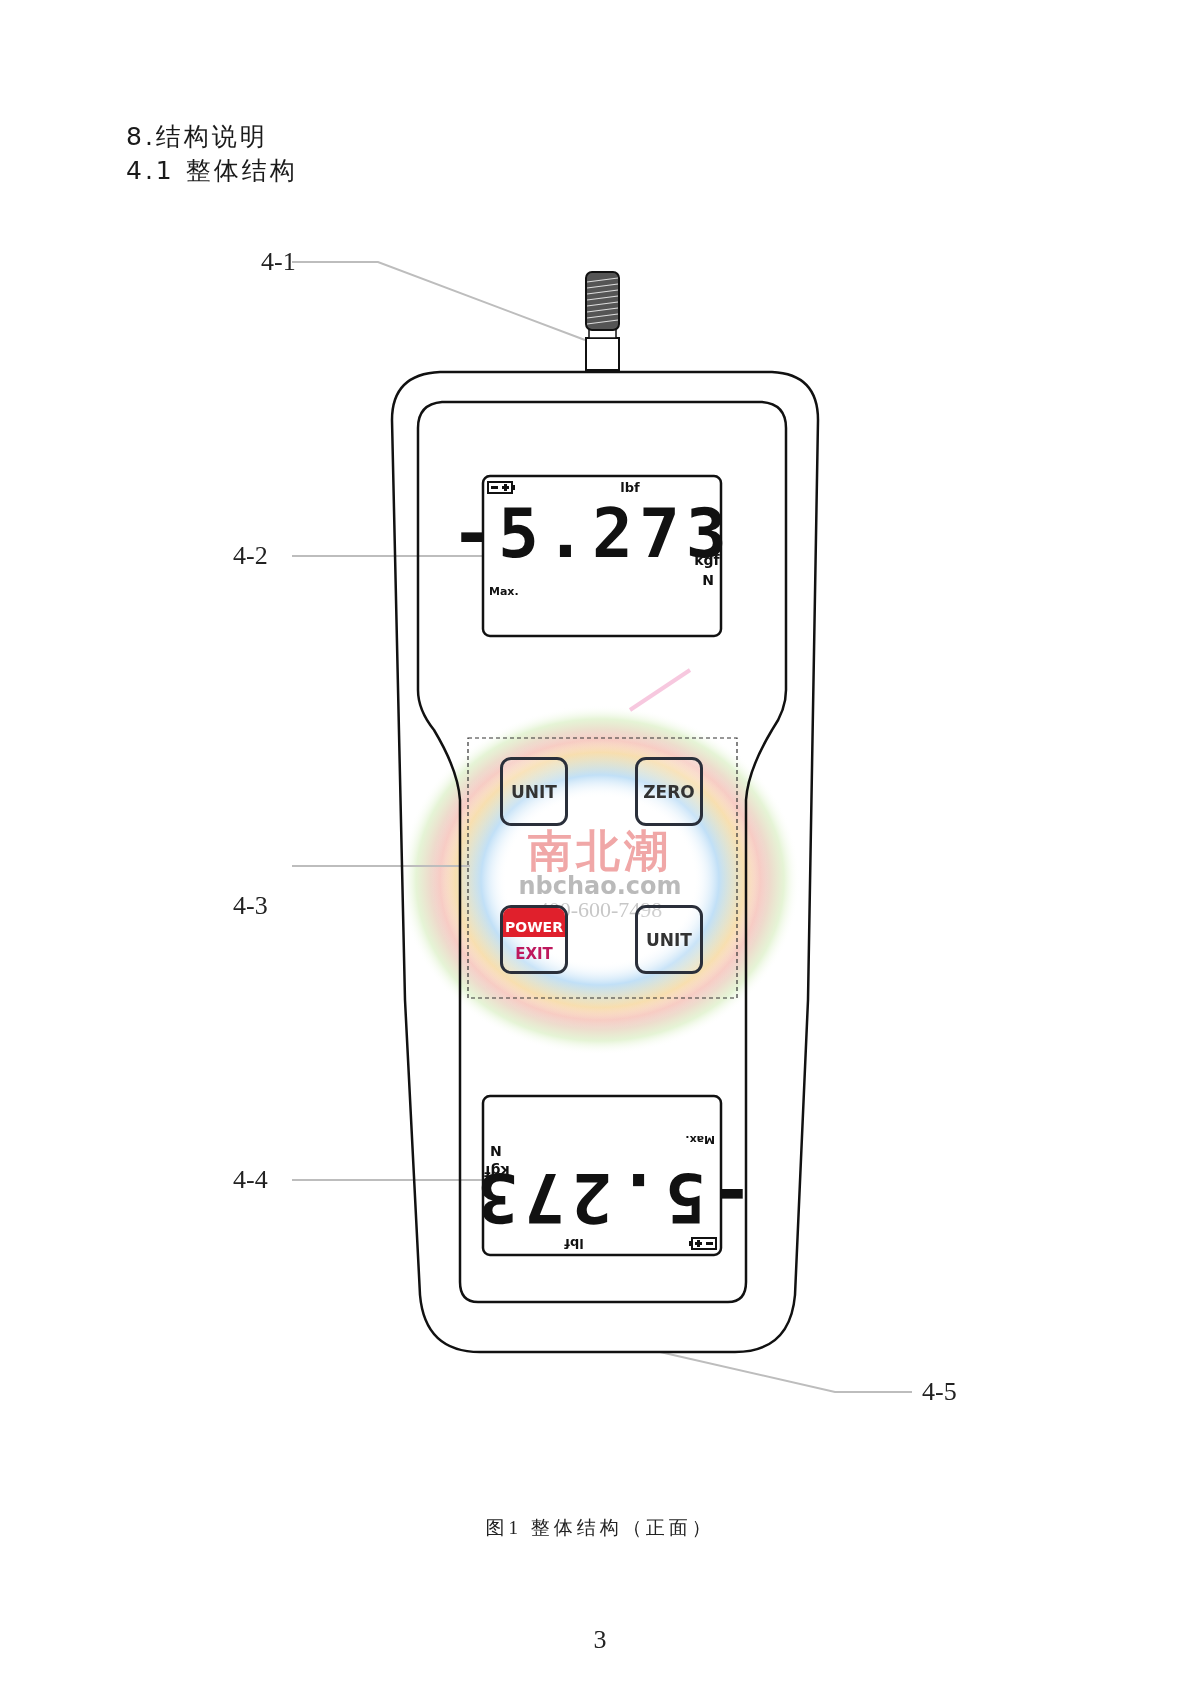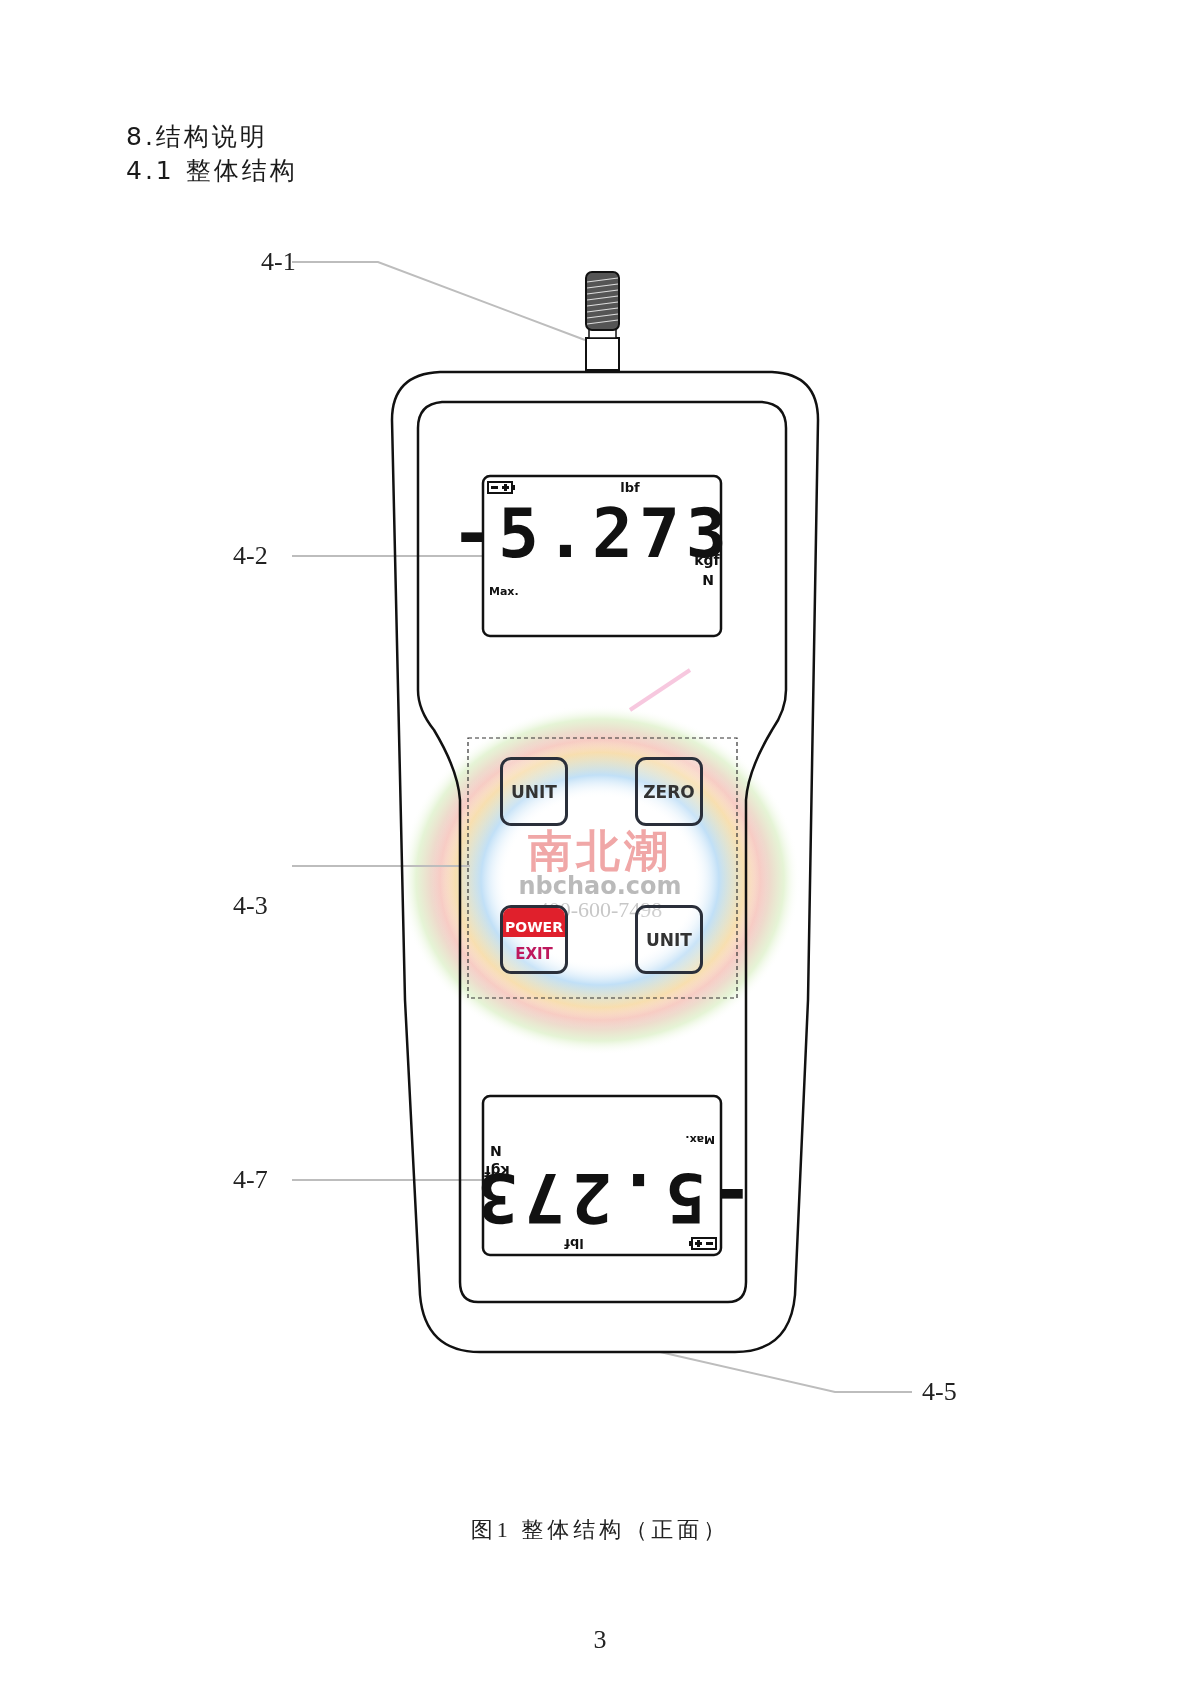--- a/index.html
+++ b/index.html
@@ -1,21 +1,21 @@
 <!DOCTYPE html>
 <html><head>
   <meta charset="utf-8">
   <style>
     html, body { margin: 0; padding: 0; background: #ffffff; }
     body { width: 1200px; height: 1696px; position: relative; overflow: hidden; font-family: "DejaVu Sans", sans-serif; color: #222; }
     .heading { position: absolute; left: 126px; font-family: "DejaVu Sans", sans-serif; font-size: 25px; letter-spacing: 3px; color: #1a1a1a; line-height: 1; }
     .h1 { top: 124px; }
     .h2 { top: 158px; }
     .callout { position: absolute; font-family: "Liberation Serif", serif; font-size: 26px; color: #222; line-height: 1; }
-    .caption { position: absolute; left: 0; width: 1200px; top: 1515px; text-align: center; font-family: "Liberation Serif", serif; font-size: 22px; letter-spacing: 4px; color: #222; }
+    .caption { position: absolute; left: 0; width: 1200px; top: 1515px; text-align: center; font-family: "Liberation Serif", serif; font-size: 19px; letter-spacing: 4px; color: #222; }
     .pageno { position: absolute; left: 0; width: 1200px; top: 1625px; text-align: center; font-family: "Liberation Serif", serif; font-size: 26px; color: #222; }
     svg.drawing { position: absolute; left: 0; top: 0; }
     .lcd-text { font-family: "DejaVu Sans", sans-serif; font-weight: bold; fill: #111; }
     .seg { font-family: "DejaVu Sans Mono", monospace; font-weight: bold; fill: #111; }
     .btn { position: absolute; width: 68px; height: 69px; border: 3px solid #2a2f3a; border-radius: 11px; box-sizing: border-box; display: flex; align-items: center; justify-content: center; font-family: "DejaVu Sans", sans-serif; font-weight: bold; font-size: 17px; color: #333; background: rgba(255,255,255,0.15); cursor: pointer; }
     .btn-power { flex-direction: column; padding: 0; overflow: hidden; justify-content: flex-start; }
     .btn-power .top { background: #e0202c; color: #fff; width: 100%; height: 46%; display: flex; align-items: flex-end; justify-content: center; font-size: 14px; padding-bottom: 2px; box-sizing: border-box; }
     .btn-power .bot { color: #be185d; width: 100%; height: 54%; display: flex; align-items: center; justify-content: center; font-size: 15px; }
     .wm { position: absolute; text-align: center; pointer-events: none; }
     .wm-cn { left: 505px; top: 822px; width: 190px; font-family: "DejaVu Serif", serif; font-size: 44px; font-weight: bold; color: rgba(225,80,80,0.5); letter-spacing: 4px; }
@@ -121,17 +121,17 @@
 <div class="btn" style="left:635px; top:757px;">ZERO</div>
 <div class="btn btn-power" style="left:500px; top:905px;">
   <span class="top">POWER</span>
   <span class="bot">EXIT</span>
 </div>
 <div class="btn" style="left:635px; top:905px;">UNIT</div>
 
 <div class="callout" style="left:233px; top:249px;margin-left:28px;">4-1</div>
 <div class="callout" style="left:233px; top:543px;">4-2</div>
 <div class="callout" style="left:233px; top:853px;margin-top:40px;">4-3</div>
-<div class="callout" style="left:233px; top:1167px;">4-7</div>
+<div class="callout" style="left:233px; top:1167px;">4-4</div>
 <div class="callout" style="left:922px; top:1379px;">4-5</div>
 
 <div class="caption">图1 整体结构（正面）</div>
 <div class="pageno">3</div>
 
 </body></html>

